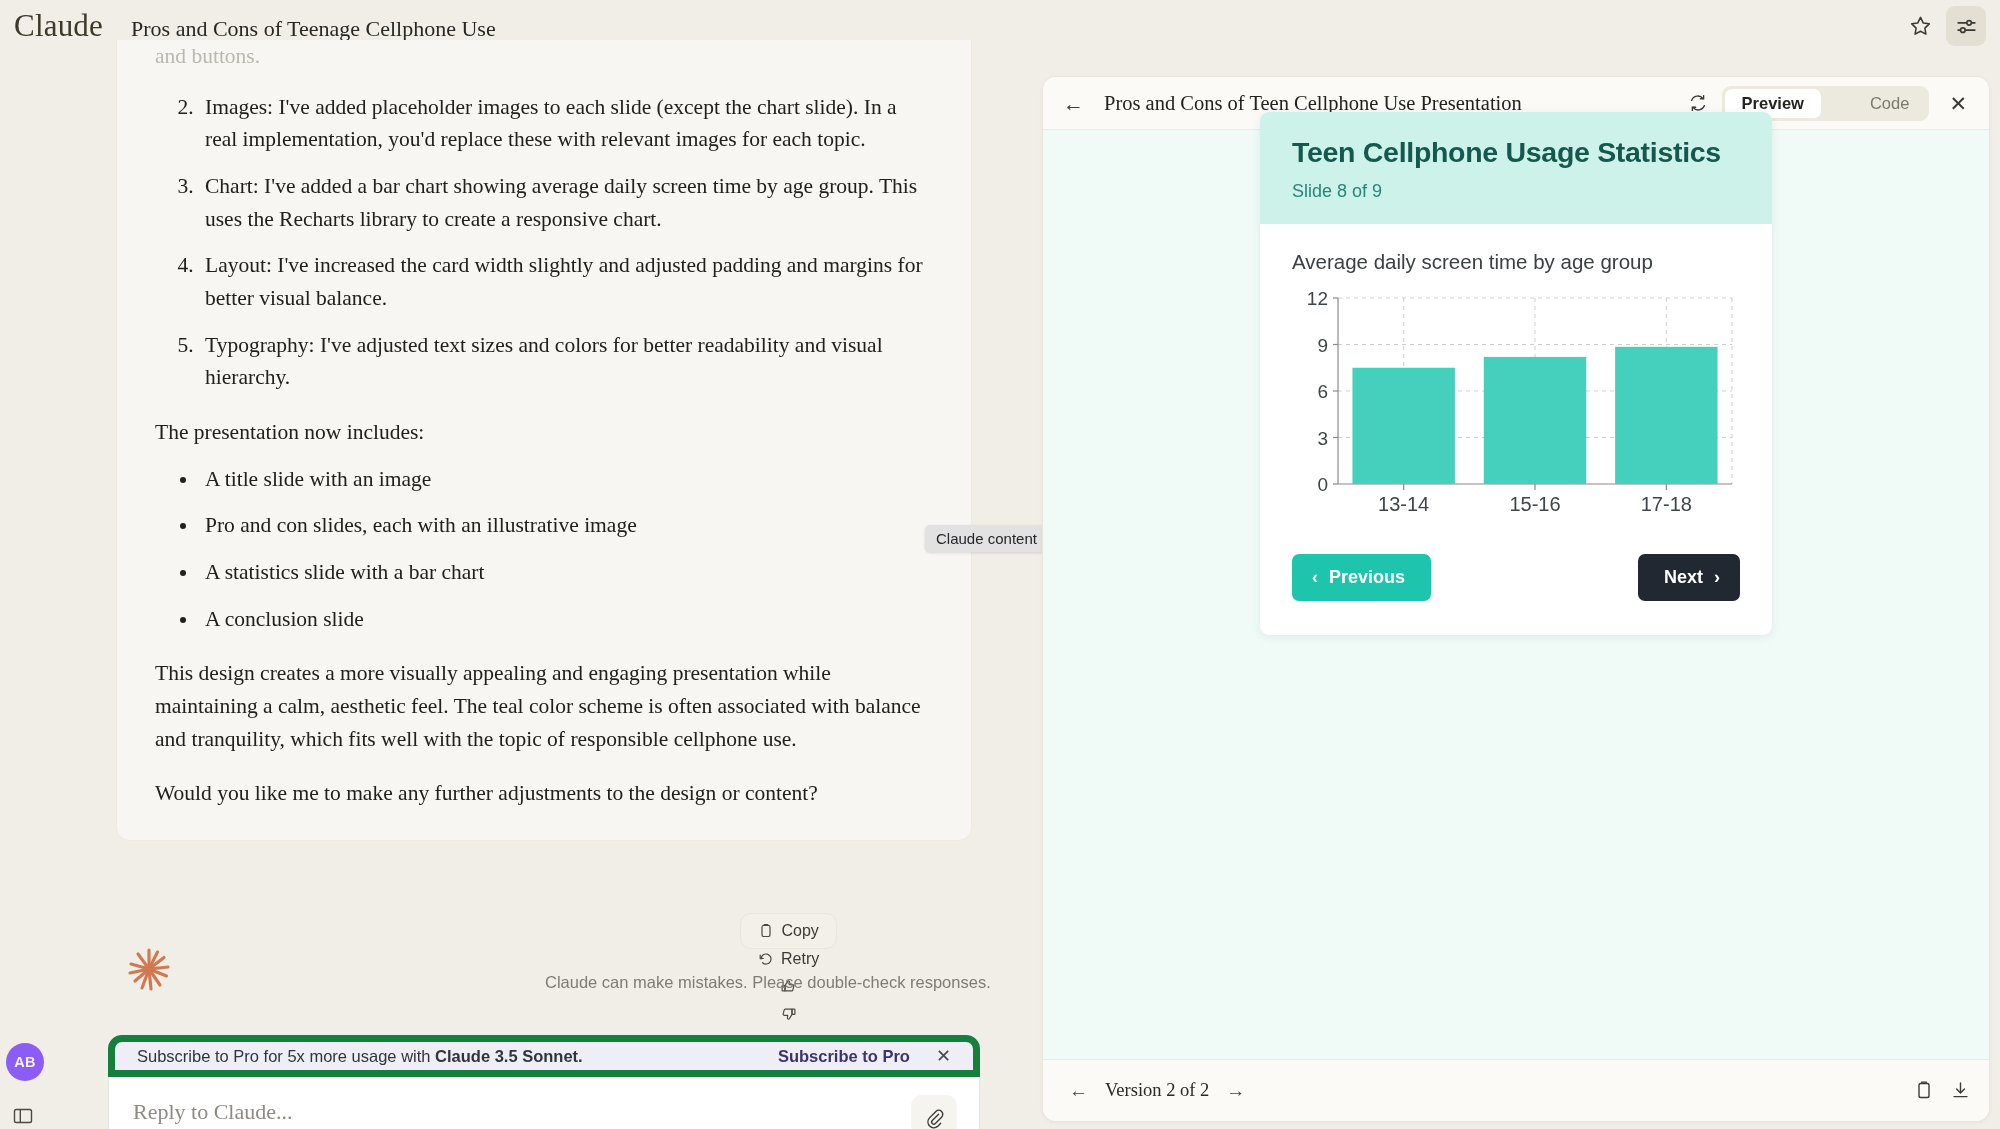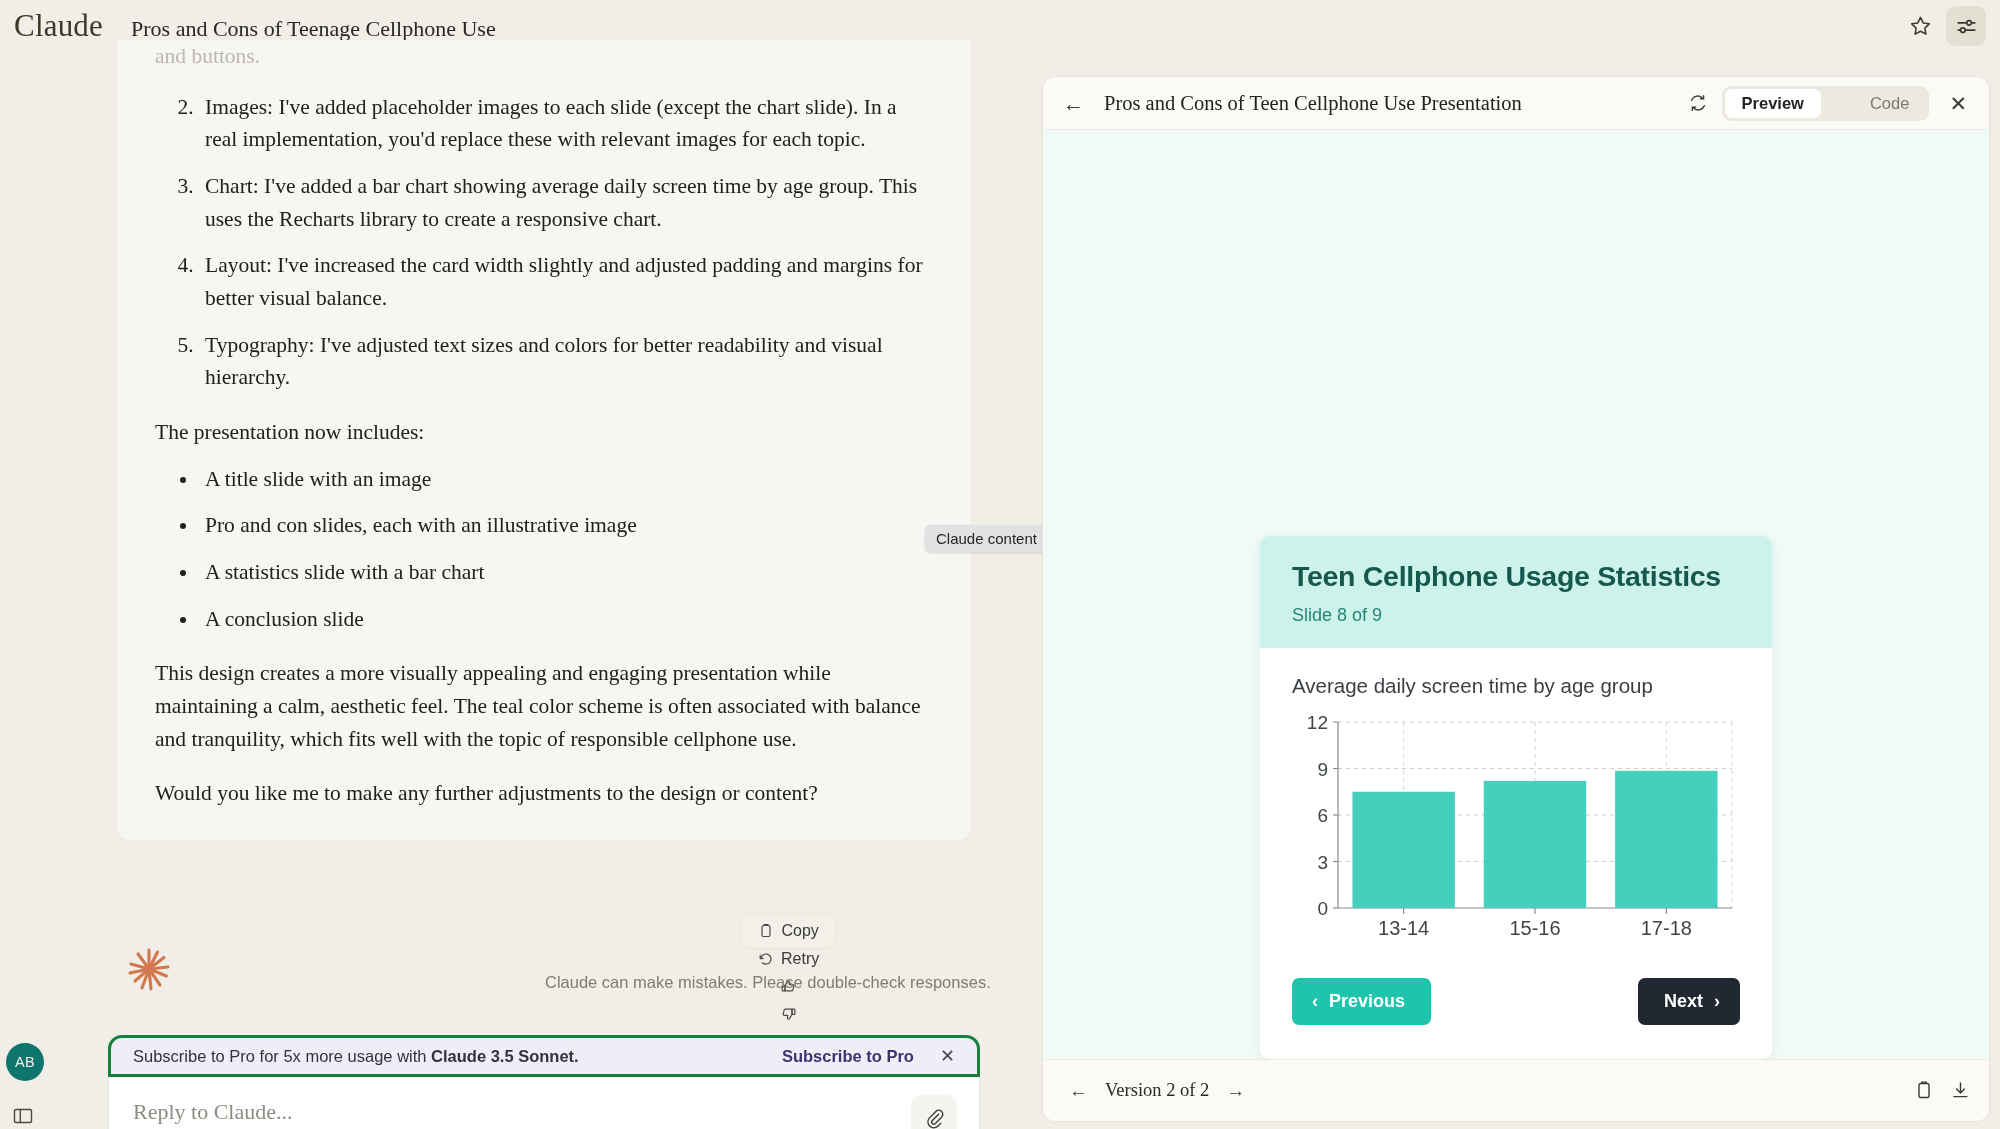--- a/index.html
+++ b/index.html
@@ -91,21 +91,21 @@
     position: absolute; left: 545px; top: 933px;
     font-size: 16.5px; color: #7E7C73;
   }
 
   
   .composer-wrap {
     position: absolute; left: 108px; top: 995px; width: 872px;
   }
   .sub-banner {
     height: 42px; background: #EFEDF6;
-    border: 3px solid #15803d;
+    border: 7px solid #15803d;
     border-radius: 14px 14px 0 0;
     display: flex; align-items: center;
     padding: 0 22px;
     font-size: 16.5px; color: #34323C;
   }
   .sub-banner .spacer { flex: 1; }
   .sub-link {
     font-size: 16.5px; color: #3A3570; font-weight: bold; cursor: pointer;
     margin-right: 26px;
   }
@@ -126,23 +126,23 @@
   .attach-btn {
     position: absolute; right: 22px; top: 18px;
     width: 46px; height: 46px; border-radius: 11px;
     background: #F6F4EE; display:flex;align-items:center;justify-content:center;
     cursor: pointer;
   }
 
   .avatar {
     position: absolute; left: 6px; top: 1043px;
     width: 38px; height: 38px; border-radius: 50%;
-    background: #0f766e; color: #F4F1E9;
+    background: #8b5cf6; color: #F4F1E9;
     display: flex; align-items: center; justify-content: center;
-    font-size: 14.5px; font-weight: normal; letter-spacing: .4px;
+    font-size: 14.5px; font-weight: bold; letter-spacing: .4px;
     cursor: pointer;
   }
   .panel-toggle {
     position: absolute; left: 12px; top: 1105px;
     cursor: pointer;
   }
 
   
   .tooltip {
     position: absolute; left: 925px; top: 525px;
@@ -182,21 +182,21 @@
   .seg-item {
     padding: 5px 17px; border-radius: 7px; font-size: 16.5px;
     color: #7B7870; cursor: pointer;
   }
   .seg-item.sel { background: #FFFFFF; color: #242420; font-weight: bold; }
   .art-close { cursor: pointer; color: #3B3B35; font-size: 21px; line-height: 1; padding: 0 6px;}
 
   .art-body {
     position: absolute; top: 53px; left: 0; right: 0; bottom: 62px;
     background: #F0FBF8;
-    display: flex; align-items: flex-end; justify-content: center;
+    display: flex; align-items: flex-start; justify-content: center;
   }
   .slide {
     width: 512px; background: #FFFFFF;
     border-radius: 9px; overflow: hidden;
     box-shadow: 0 2px 10px rgba(10,60,50,.09);
     margin-top: -18px;
   }
   .slide-head {
     background: #CDF2E9; padding: 24px 32px 22px 32px;
   }

